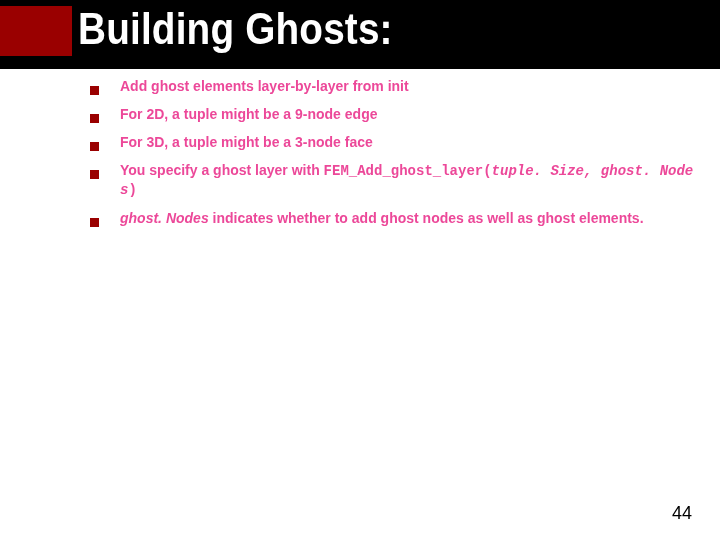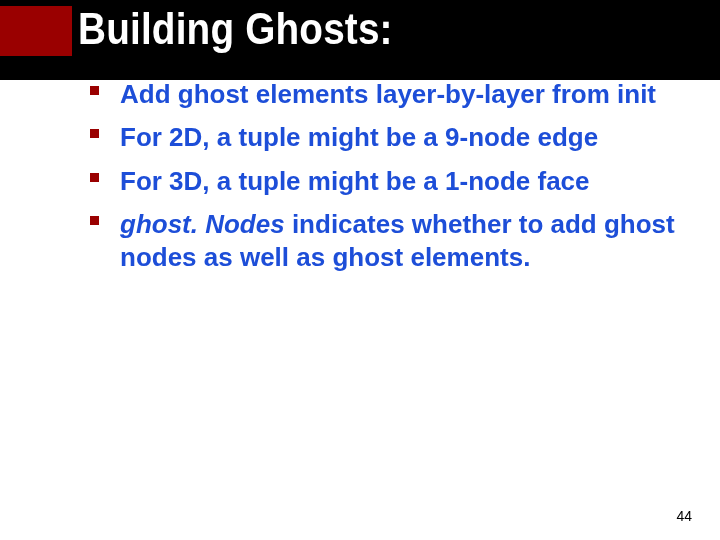--- a/index.html
+++ b/index.html
@@ -1,72 +1,75 @@
 <!DOCTYPE html>
 <html><head>
 <meta charset="utf-8">
 <style>
   * { margin: 0; padding: 0; box-sizing: border-box; }
   html, body { width: 720px; height: 540px; background: #fff; font-family: Verdana, Arial, sans-serif; }
   .slide { position: relative; width: 720px; height: 540px; background: #ffffff; }
-  .title-bar { position: absolute; top: 0; left: 0; right: 0; height: 80px; background: #000; }
+  .title-bar { position: absolute; top: 0; left: 0; right: 0; height: 69px; background: #000; }
   .red-block { position: absolute; top: 6px; left: 0; width: 72px; height: 50px; background: #9a0000; }
   .title-text {
     position: absolute; top: 4px; left: 78px; color: #fff;
     font-family: "Arial Narrow", Impact, "Arial Black", sans-serif;
     font-size: 44px; font-weight: 700; letter-spacing: 0.2px;
     transform: scaleX(0.88); transform-origin: left center;
   }
   .body {
     position: absolute; top: 78px; left: 84px; right: 18px;
   }
   .bullets { list-style: none; }
   .bullets > li {
     position: relative;
     padding-left: 36px;
     margin-bottom: 10px;
-    font-size: 26px;
+    font-size: 14px;
     line-height: 1.28;
     font-weight: 700;
-    color: #1d4ed8;
+    color: #ec4899;
     font-family: Verdana, Arial, sans-serif;
   }
   .bullets > li::before {
     content: "";
     position: absolute;
     left: 6px;
     top: 8px;
     width: 9px;
     height: 9px;
     background: #9a0000;
   }
   .fn { font-family: "Courier New", monospace; font-weight: 700; }
   .fn-args { font-family: "Courier New", monospace; font-style: italic; font-weight: 700; }
   .ital { font-style: italic; text-align: right; }
   .pagenum {
     position: absolute;
     bottom: 16px; right: 28px;
-    font-size: 14px; color: #000;
+    font-size: 18px; color: #000;
     font-family: Arial, sans-serif;
   }
 </style>
 </head>
 <body>
 
 <div class="slide">
   <div class="title-bar">
     <div class="red-block"></div>
     <div class="title-text">Building Ghosts:</div>
   </div>
 
   <div class="body">
     <ul class="bullets">
       <li>Add ghost elements layer-by-layer from init</li>
       <li>For 2D, a tuple might be a 9-node edge</li>
-      <li>For 3D, a tuple might be a 1-node face</li>
+      <li>For 3D, a tuple might be a 3-node face</li>
+      <li>
+        <span>You specify a ghost layer with </span><span class="fn">FEM_Add_ghost_layer(</span><span class="fn-args">tuple. Size, ghost. Node s</span><span class="fn">)</span>
+      </li>
       <li>
         <span class="ital">ghost. Nodes</span><span> indicates whether to add ghost nodes as well as ghost elements.</span>
       </li>
     </ul>
   </div>
 
   <div class="pagenum">44</div>
 </div>
 
 </body></html>

